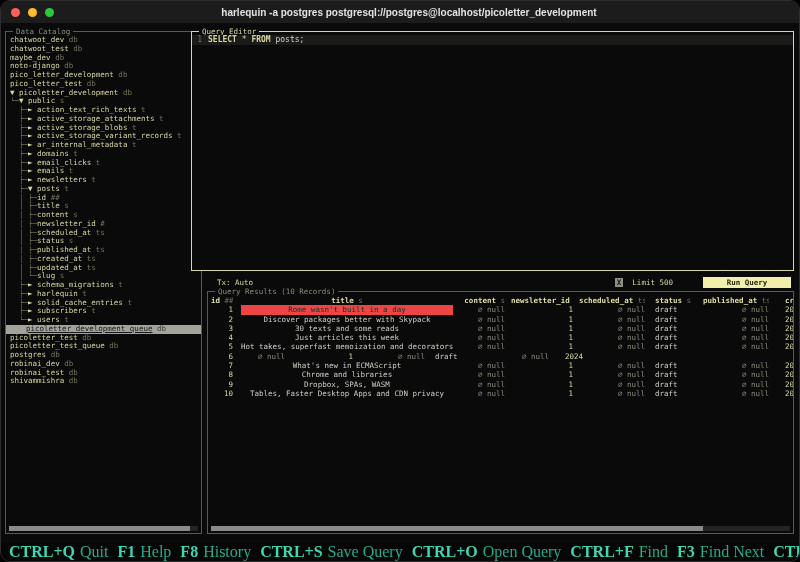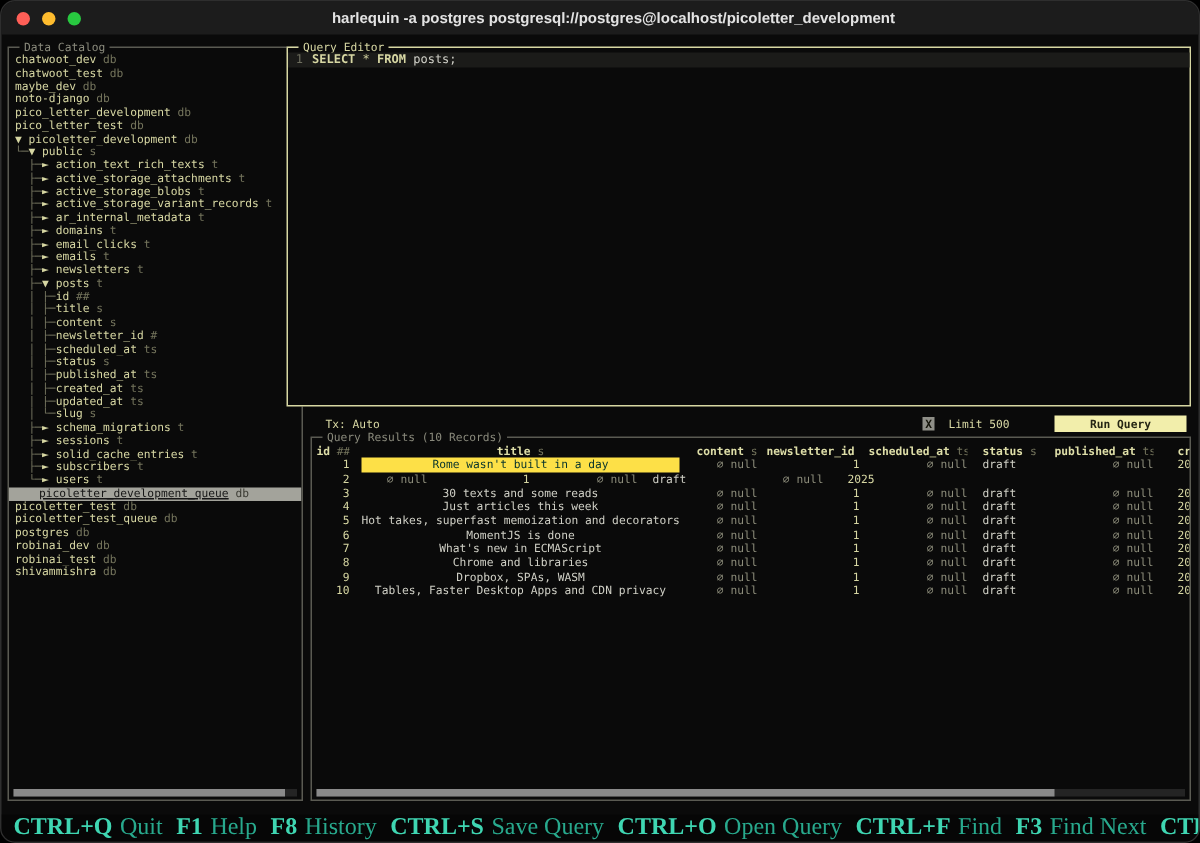--- a/index.html
+++ b/index.html
@@ -59,21 +59,21 @@
   .c3 { width:62px; text-align:right; margin-left:6px; }
   .c4 { width:66px; text-align:right; margin-left:6px; }
   .c5 { width:42px; text-align:left; margin-left:10px; }
   .c6 { width:66px; text-align:right; margin-left:6px; }
   .c7 { width:28px; text-align:right; margin-left:6px; }
   .hdr .hlbl { color:#dedea8; font-weight:bold; }
   .hdr .typ { color:#74745c; }
   .num { color:#d7d7a3; }
   .str { color:#cfcfc5; }
   .nul { color:#8c8c7a; }
-  .selcell { background:#fde047; color:#07332c; }
+  .selcell { background:#ef4444; color:#07332c; }
 
   
   .hscroll { position:absolute; left:3px; right:3px; bottom:2px; height:5px; background:#242424; }
   .hthumb { height:100%; background:#8a8a8a; }
 
   
   .footer { position:absolute; left:0; right:0; bottom:0; height:18px; background:#060606; display:flex; align-items:center; padding:0 8px; white-space:pre; overflow:hidden; }
   .fitem { margin-right:9px; }
   .fkey { color:#3fd6b2; font-weight:bold; }
   .flbl { color:#28a98d; margin-left:5px; }
@@ -119,21 +119,21 @@
           <div class="tree-row"><span class="pfx">  │ ├─</span><span class="lbl">title</span><span class="typ"> s</span></div>
           <div class="tree-row"><span class="pfx">  │ ├─</span><span class="lbl">content</span><span class="typ"> s</span></div>
           <div class="tree-row"><span class="pfx">  │ ├─</span><span class="lbl">newsletter_id</span><span class="typ"> #</span></div>
           <div class="tree-row"><span class="pfx">  │ ├─</span><span class="lbl">scheduled_at</span><span class="typ"> ts</span></div>
           <div class="tree-row"><span class="pfx">  │ ├─</span><span class="lbl">status</span><span class="typ"> s</span></div>
           <div class="tree-row"><span class="pfx">  │ ├─</span><span class="lbl">published_at</span><span class="typ"> ts</span></div>
           <div class="tree-row"><span class="pfx">  │ ├─</span><span class="lbl">created_at</span><span class="typ"> ts</span></div>
           <div class="tree-row"><span class="pfx">  │ ├─</span><span class="lbl">updated_at</span><span class="typ"> ts</span></div>
           <div class="tree-row"><span class="pfx">  │ └─</span><span class="lbl">slug</span><span class="typ"> s</span></div>
           <div class="tree-row"><span class="pfx">  ├─</span><span class="arrow">► </span><span class="lbl">schema_migrations</span><span class="typ"> t</span></div>
-          <div class="tree-row"><span class="pfx">  ├─</span><span class="arrow">► </span><span class="lbl">sessions</span><span class="typ"> t</span></div>
+          <div class="tree-row"><span class="pfx">  ├─</span><span class="arrow">► </span><span class="lbl">harlequin</span><span class="typ"> t</span></div>
           <div class="tree-row"><span class="pfx">  ├─</span><span class="arrow">► </span><span class="lbl">solid_cache_entries</span><span class="typ"> t</span></div>
           <div class="tree-row"><span class="pfx">  ├─</span><span class="arrow">► </span><span class="lbl">subscribers</span><span class="typ"> t</span></div>
           <div class="tree-row"><span class="pfx">  └─</span><span class="arrow">► </span><span class="lbl">users</span><span class="typ"> t</span></div>
           <div class="tree-row sel"><span class="lbl">picoletter_development_queue</span><span class="typ"> db</span></div>
           <div class="tree-row"><span class="lbl">picoletter_test</span><span class="typ"> db</span></div>
           <div class="tree-row"><span class="lbl">picoletter_test_queue</span><span class="typ"> db</span></div>
           <div class="tree-row"><span class="lbl">postgres</span><span class="typ"> db</span></div>
           <div class="tree-row"><span class="lbl">robinai_dev</span><span class="typ"> db</span></div>
           <div class="tree-row"><span class="lbl">robinai_test</span><span class="typ"> db</span></div>
           <div class="tree-row"><span class="lbl">shivammishra</span><span class="typ"> db</span></div>
@@ -161,25 +161,25 @@
         <button class="runbtn">Run Query</button>
       </span>
     </div>
 
     <div class="panel" id="results">
       <span class="panel-title">Query Results (10 Records)</span>
       <div class="grid">
         <div class="rrow hdr"><div class="cell c0"><span class="hlbl">id</span><span class="typ"> ##</span></div><div class="cell c1"><span class="hlbl">title</span><span class="typ"> s</span></div><div class="cell c2"><span class="hlbl">content</span><span class="typ"> s</span></div><div class="cell c3"><span class="hlbl">newsletter_id</span><span class="typ"> #</span></div><div class="cell c4"><span class="hlbl">scheduled_at</span><span class="typ"> ts</span></div><div class="cell c5"><span class="hlbl">status</span><span class="typ"> s</span></div><div class="cell c6"><span class="hlbl">published_at</span><span class="typ"> ts</span></div><div class="cell c7"><span class="hlbl">cree</span></div></div>
         <div>
             <div class="rrow"><div class="cell c0 num">1</div><div class="cell c1 str selcell">Rome wasn't built in a day</div><div class="cell c2 nul">∅ null</div><div class="cell c3 num">1</div><div class="cell c4 nul">∅ null</div><div class="cell c5 str">draft</div><div class="cell c6 nul">∅ null</div><div class="cell c7 num">2025</div></div>
-            <div class="rrow"><div class="cell c0 num">2</div><div class="cell c2 nul">∅ null</div><div class="cell c3 num">1</div><div class="cell c4 nul">∅ null</div><div class="cell c5 str">draft</div><div class="cell c6 nul">∅ null</div><div class="cell c7 num">2025</div></div>
+            <div class="rrow"><div class="cell c0 num">2</div><div class="cell c1 str">Discover packages better with Skypack</div><div class="cell c2 nul">∅ null</div><div class="cell c3 num">1</div><div class="cell c4 nul">∅ null</div><div class="cell c5 str">draft</div><div class="cell c6 nul">∅ null</div><div class="cell c7 num">2025</div></div>
             <div class="rrow"><div class="cell c0 num">3</div><div class="cell c1 str">30 texts and some reads</div><div class="cell c2 nul">∅ null</div><div class="cell c3 num">1</div><div class="cell c4 nul">∅ null</div><div class="cell c5 str">draft</div><div class="cell c6 nul">∅ null</div><div class="cell c7 num">2025</div></div>
             <div class="rrow"><div class="cell c0 num">4</div><div class="cell c1 str">Just articles this week</div><div class="cell c2 nul">∅ null</div><div class="cell c3 num">1</div><div class="cell c4 nul">∅ null</div><div class="cell c5 str">draft</div><div class="cell c6 nul">∅ null</div><div class="cell c7 num">2024</div></div>
             <div class="rrow"><div class="cell c0 num">5</div><div class="cell c1 str">Hot takes, superfast memoization and decorators</div><div class="cell c2 nul">∅ null</div><div class="cell c3 num">1</div><div class="cell c4 nul">∅ null</div><div class="cell c5 str">draft</div><div class="cell c6 nul">∅ null</div><div class="cell c7 num">2024</div></div>
-            <div class="rrow"><div class="cell c0 num">6</div><div class="cell c1 str">MomentJS is done</div><div class="cell c2 nul">∅ null</div><div class="cell c3 num">1</div><div class="cell c4 nul">∅ null</div><div class="cell c5 str">draft</div><div class="cell c6 nul">∅ null</div><div class="cell c7 num">2024</div></div>
+            <div class="rrow"><div class="cell c0 num">6</div><div class="cell c2 nul">∅ null</div><div class="cell c3 num">1</div><div class="cell c4 nul">∅ null</div><div class="cell c5 str">draft</div><div class="cell c6 nul">∅ null</div><div class="cell c7 num">2024</div></div>
             <div class="rrow"><div class="cell c0 num">7</div><div class="cell c1 str">What's new in ECMAScript</div><div class="cell c2 nul">∅ null</div><div class="cell c3 num">1</div><div class="cell c4 nul">∅ null</div><div class="cell c5 str">draft</div><div class="cell c6 nul">∅ null</div><div class="cell c7 num">2024</div></div>
             <div class="rrow"><div class="cell c0 num">8</div><div class="cell c1 str">Chrome and libraries</div><div class="cell c2 nul">∅ null</div><div class="cell c3 num">1</div><div class="cell c4 nul">∅ null</div><div class="cell c5 str">draft</div><div class="cell c6 nul">∅ null</div><div class="cell c7 num">2024</div></div>
             <div class="rrow"><div class="cell c0 num">9</div><div class="cell c1 str">Dropbox, SPAs, WASM</div><div class="cell c2 nul">∅ null</div><div class="cell c3 num">1</div><div class="cell c4 nul">∅ null</div><div class="cell c5 str">draft</div><div class="cell c6 nul">∅ null</div><div class="cell c7 num">2024</div></div>
             <div class="rrow"><div class="cell c0 num">10</div><div class="cell c1 str">Tables, Faster Desktop Apps and CDN privacy</div><div class="cell c2 nul">∅ null</div><div class="cell c3 num">1</div><div class="cell c4 nul">∅ null</div><div class="cell c5 str">draft</div><div class="cell c6 nul">∅ null</div><div class="cell c7 num">2024</div></div>
           </div>
       </div>
       <div class="hscroll">
         <div class="hthumb" style="width:85%;"></div>
       </div>
     </div>

